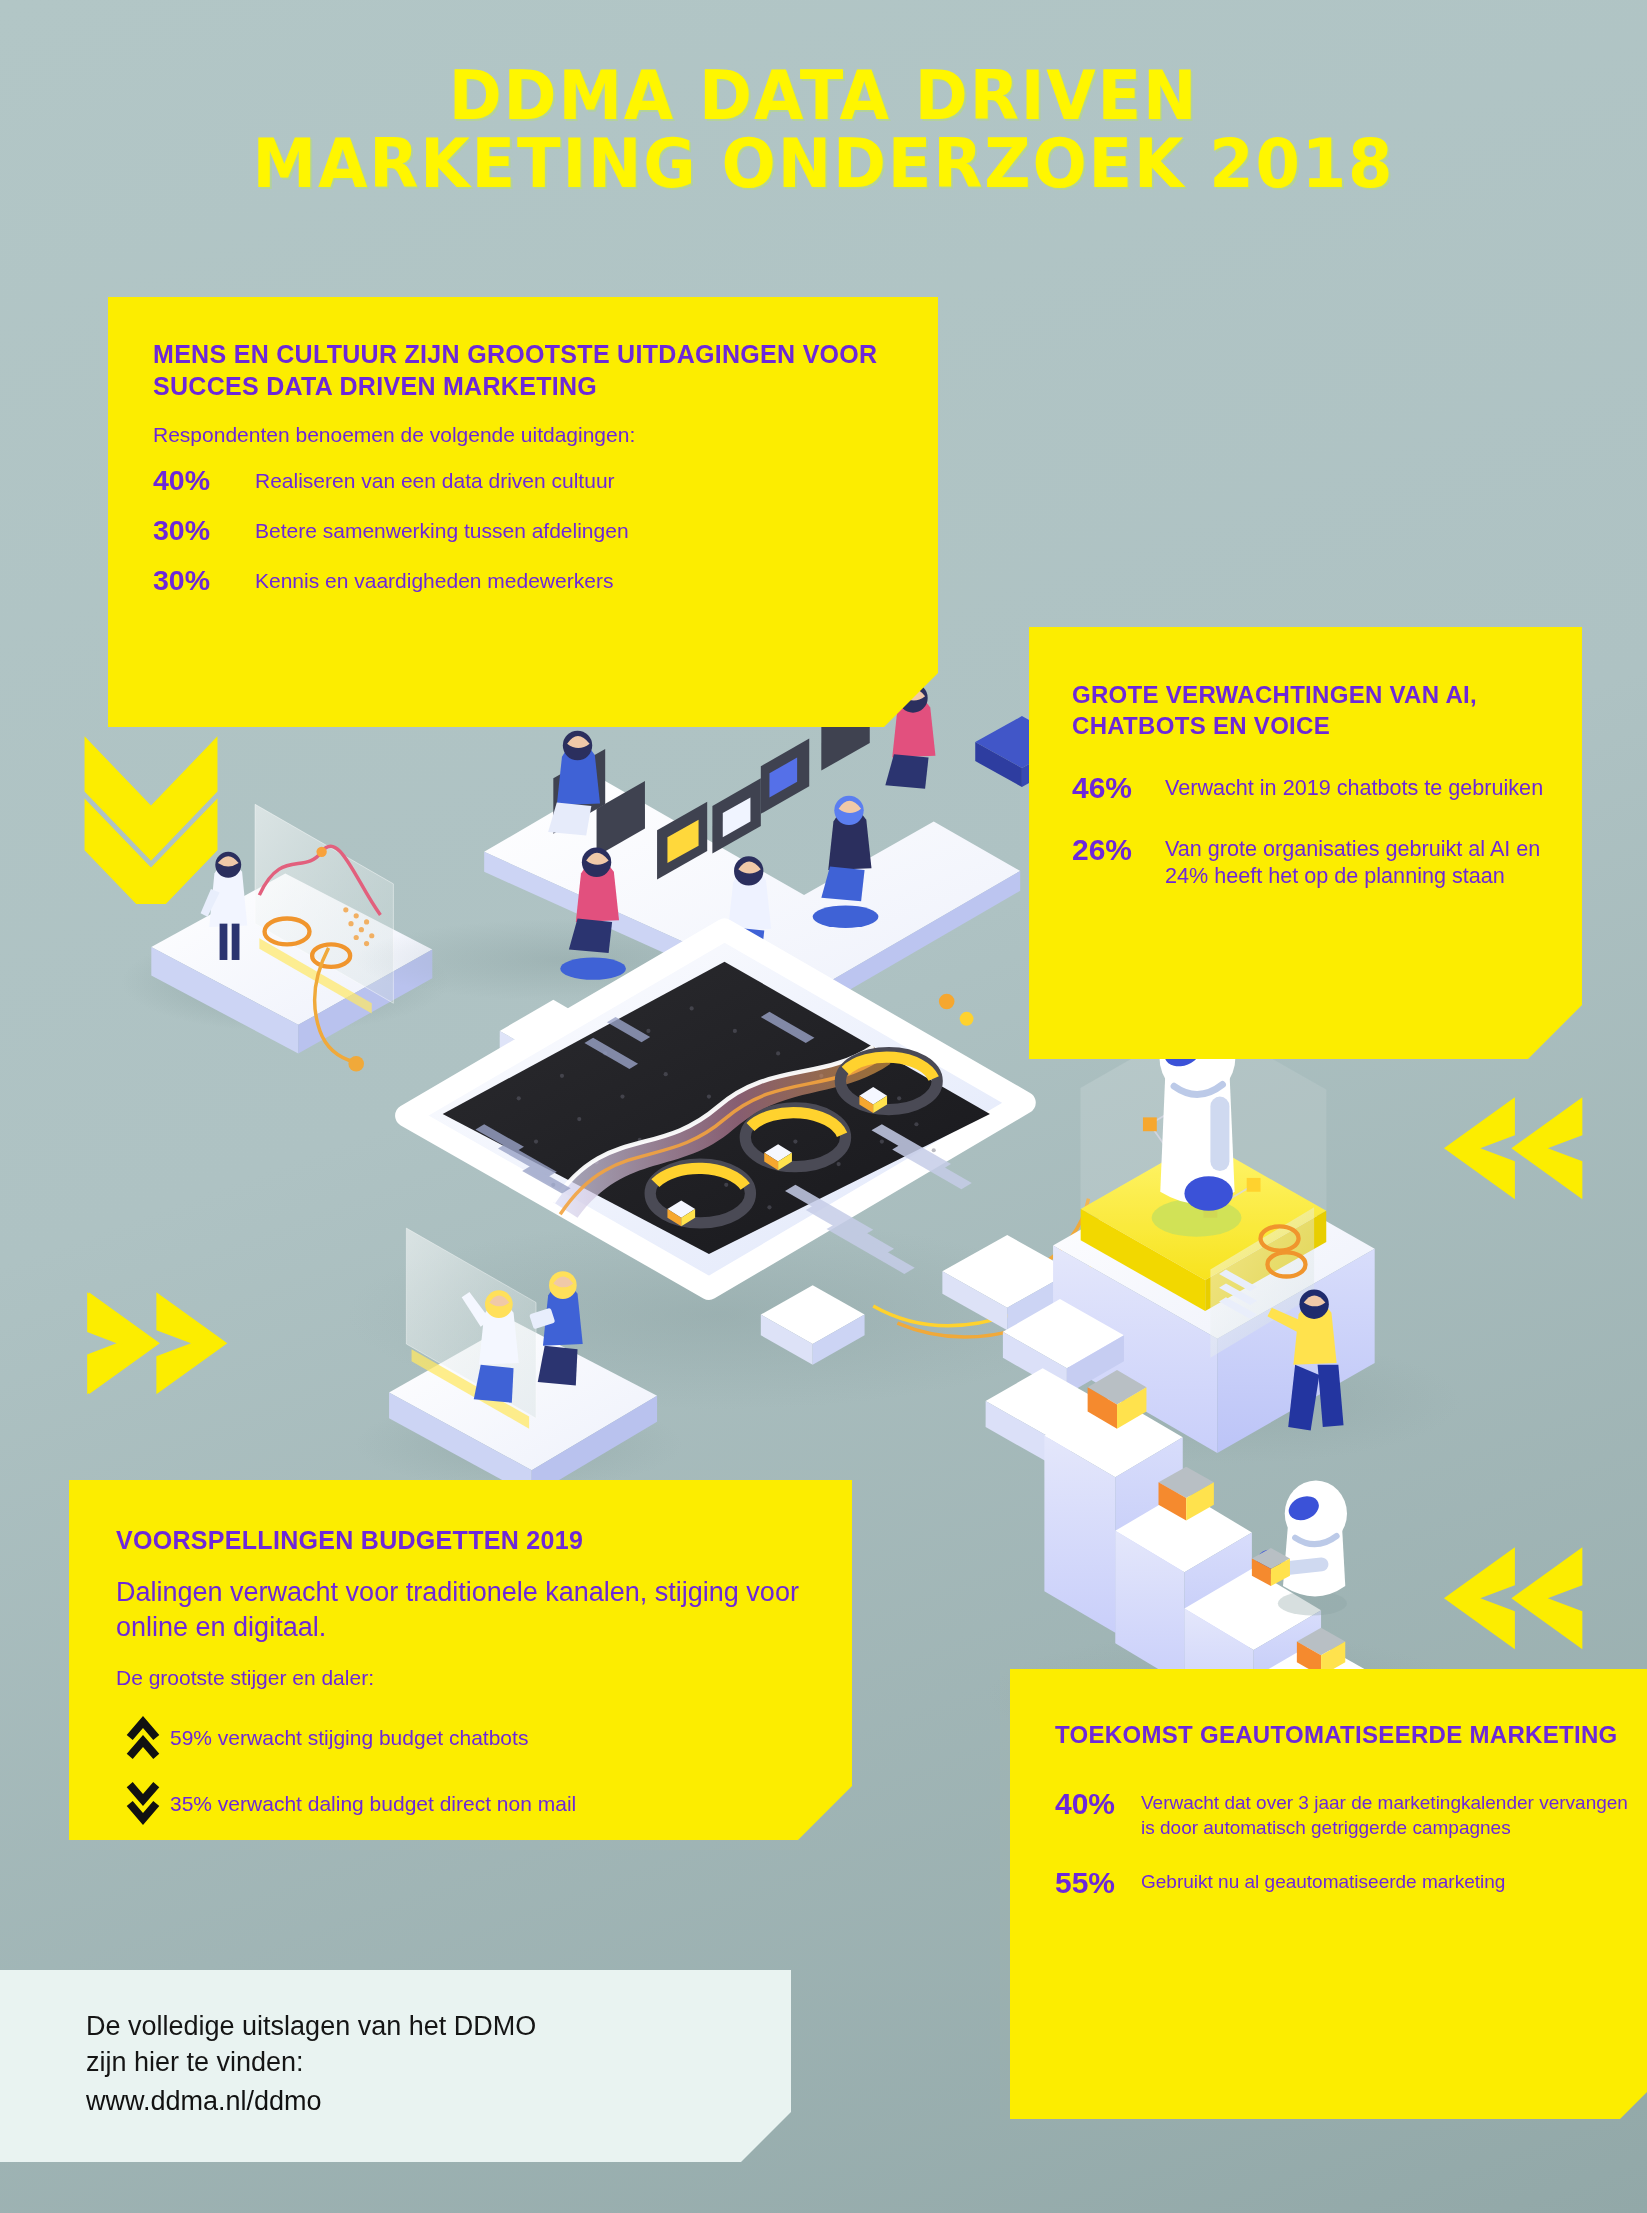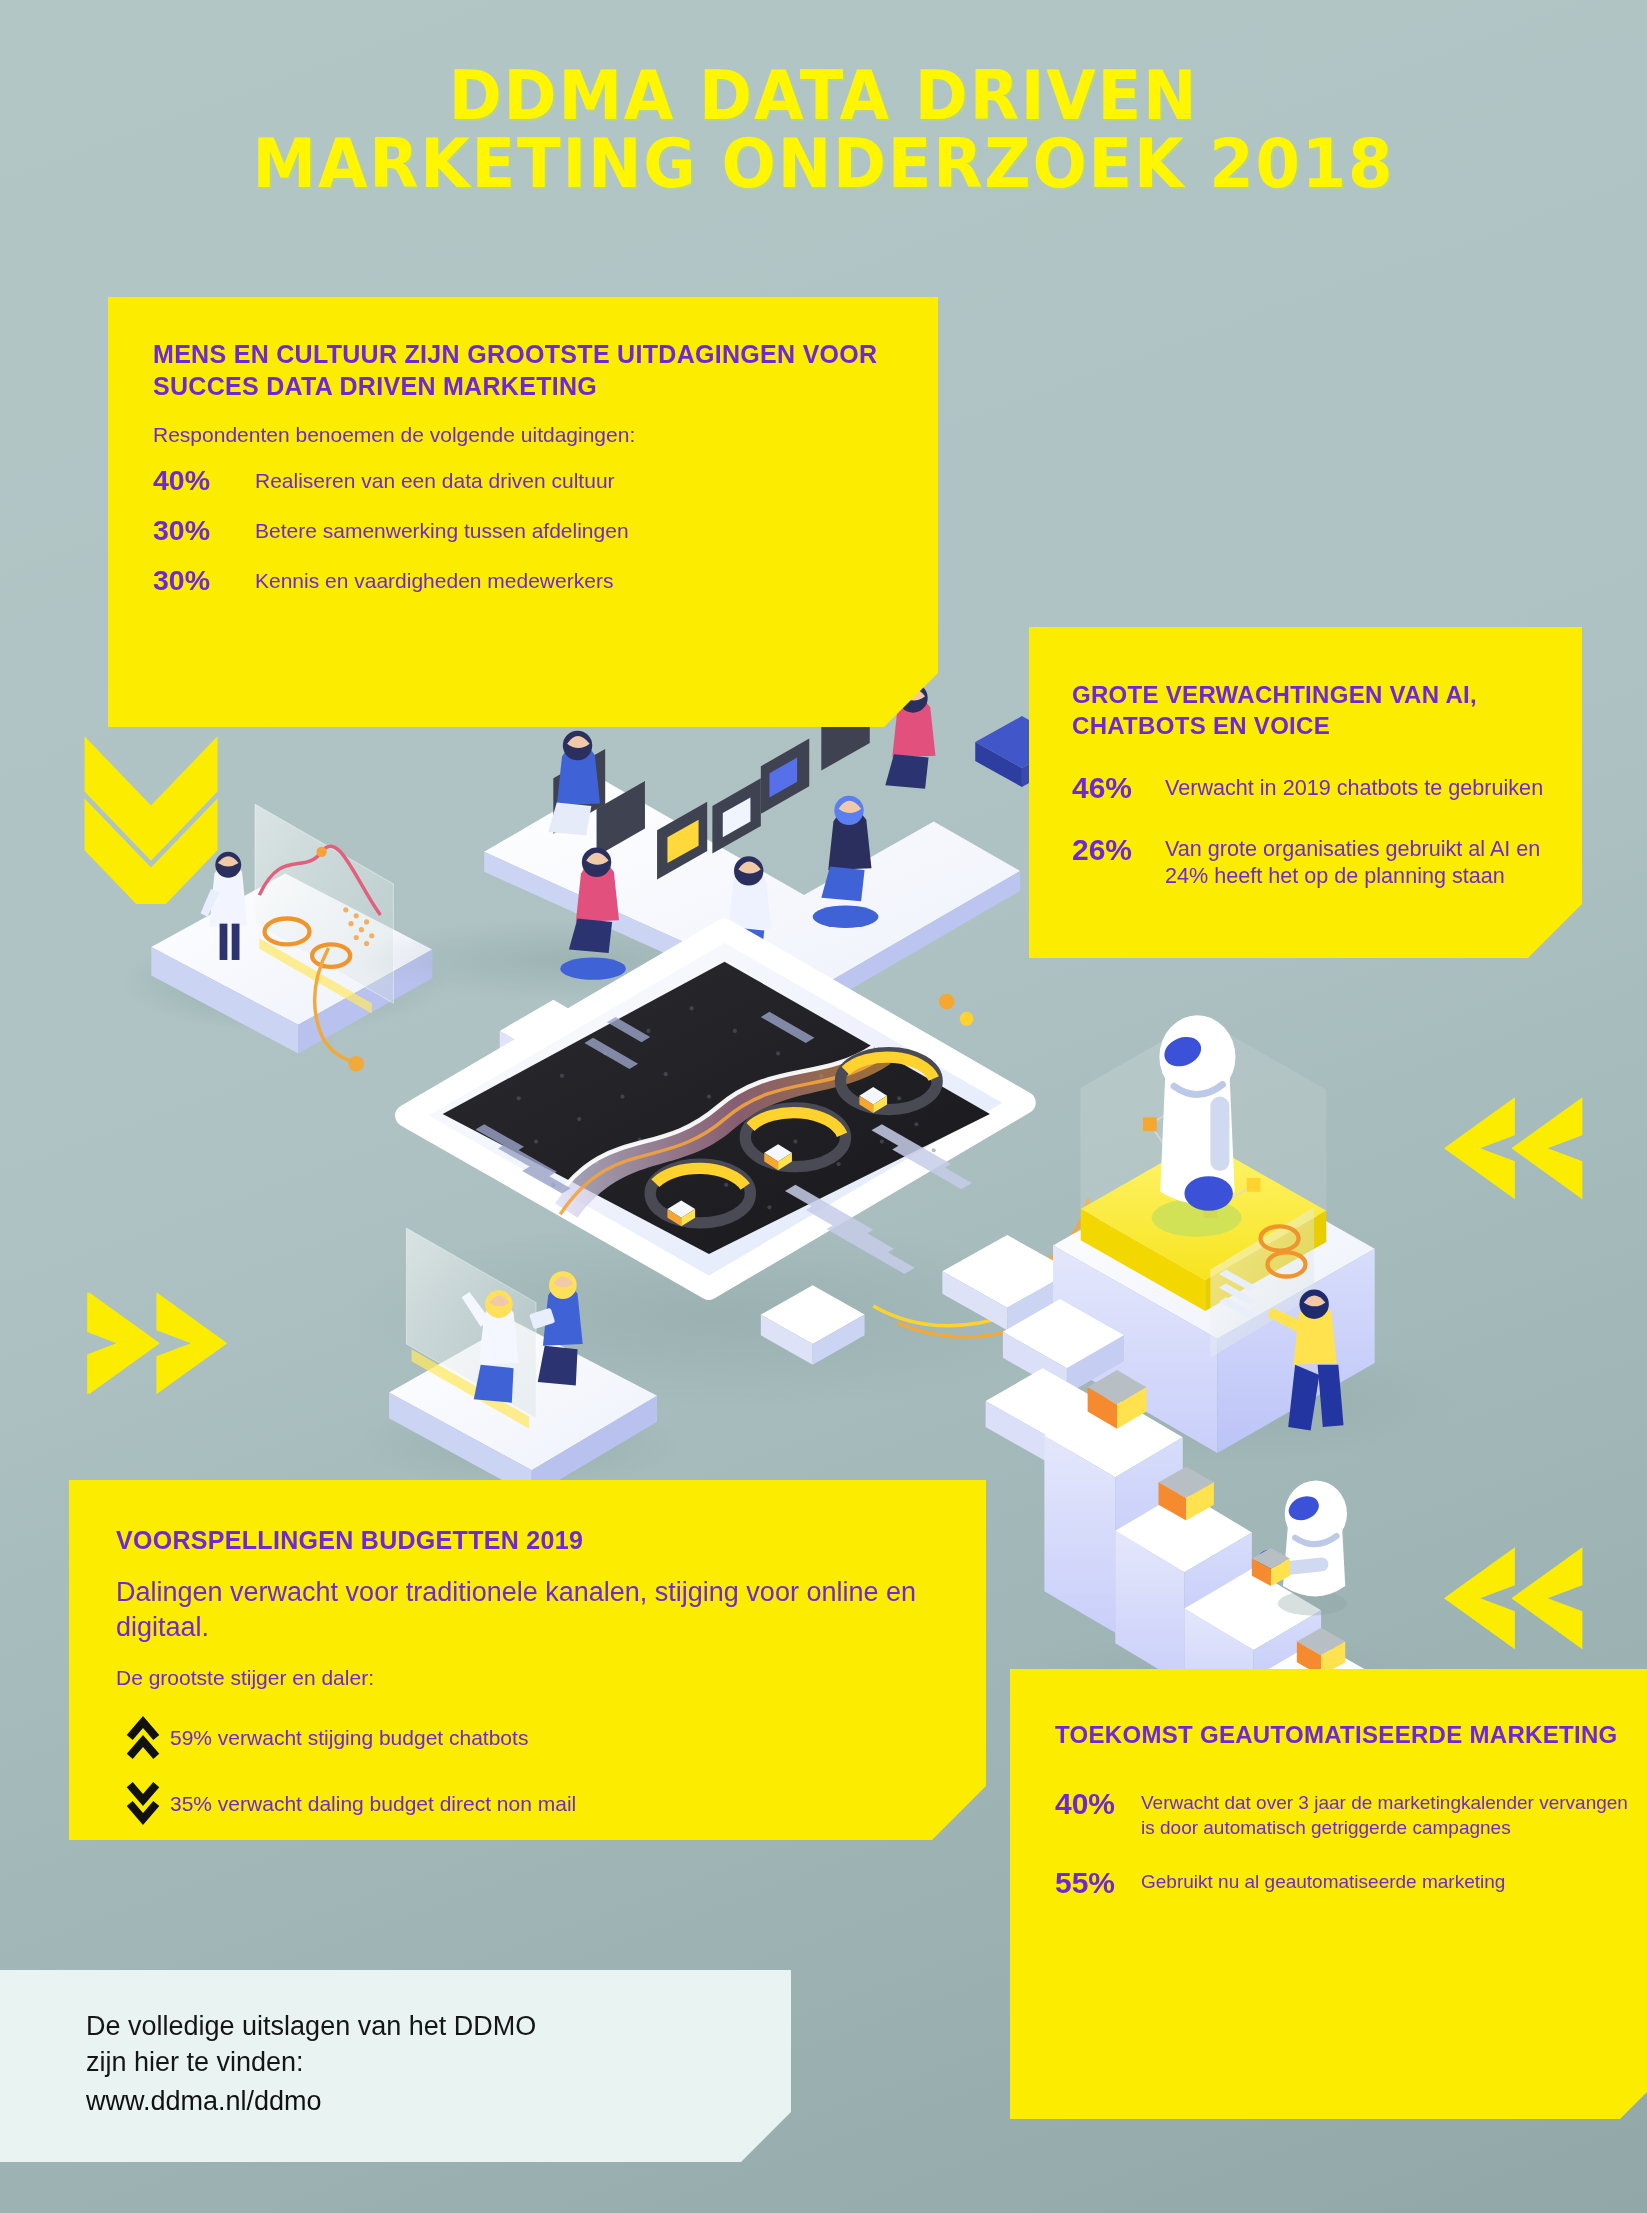--- a/index.html
+++ b/index.html
@@ -65,28 +65,28 @@
 
   
   #card1{left:108px;top:297px;width:830px;height:430px;padding:42px 45px 0 45px;}
   #card1 h2{font-size:25px;line-height:1.26;margin-bottom:19px;}
   #card1 .lead{font-size:21px;margin-bottom:15.6px;}
   #card1 .pct{font-size:28.5px;width:102px;}
   #card1 .stxt{font-size:21px;padding-top:4.3px;}
   #card1 .statrow{margin-bottom:16.4px;}
 
   
-  #card2{left:1029px;top:627px;width:553px;height:331px;padding:52px 35px 0 43px;}
+  #card2{left:1029px;top:627px;width:553px;height:432px;padding:52px 35px 0 43px;}
   #card2 h2{font-size:24px;line-height:1.3;margin-bottom:29px;}
   #card2 .pct{font-size:30px;width:93px;}
   #card2 .stxt{font-size:21.6px;padding-top:3.5px;}
   #card2 .statrow{margin-bottom:26px;}
 
   
-  #card3{left:69px;top:1480px;width:917px;height:360px;padding:45px 47px 0 47px;}
+  #card3{left:69px;top:1480px;width:783px;height:360px;padding:45px 47px 0 47px;}
   #card3 h2{font-size:25px;margin-bottom:19px;}
   #card3 .lead{font-size:27px;margin-bottom:17.3px;}
   #card3 .lead2{font-size:21px;margin-bottom:24px;}
   .arrowrow{display:flex;align-items:center;margin-bottom:19px;}
   .arrowrow .ic{flex:0 0 auto;width:54px;display:flex;justify-content:center;}
   .arrowrow .at{font-size:21px;}
 
   
   #card4{left:1010px;top:1669px;width:664px;height:450px;padding:50px 35px 16px 45px;}
   #card4 h2{font-size:24px;line-height:1.3;margin-bottom:36px;}

